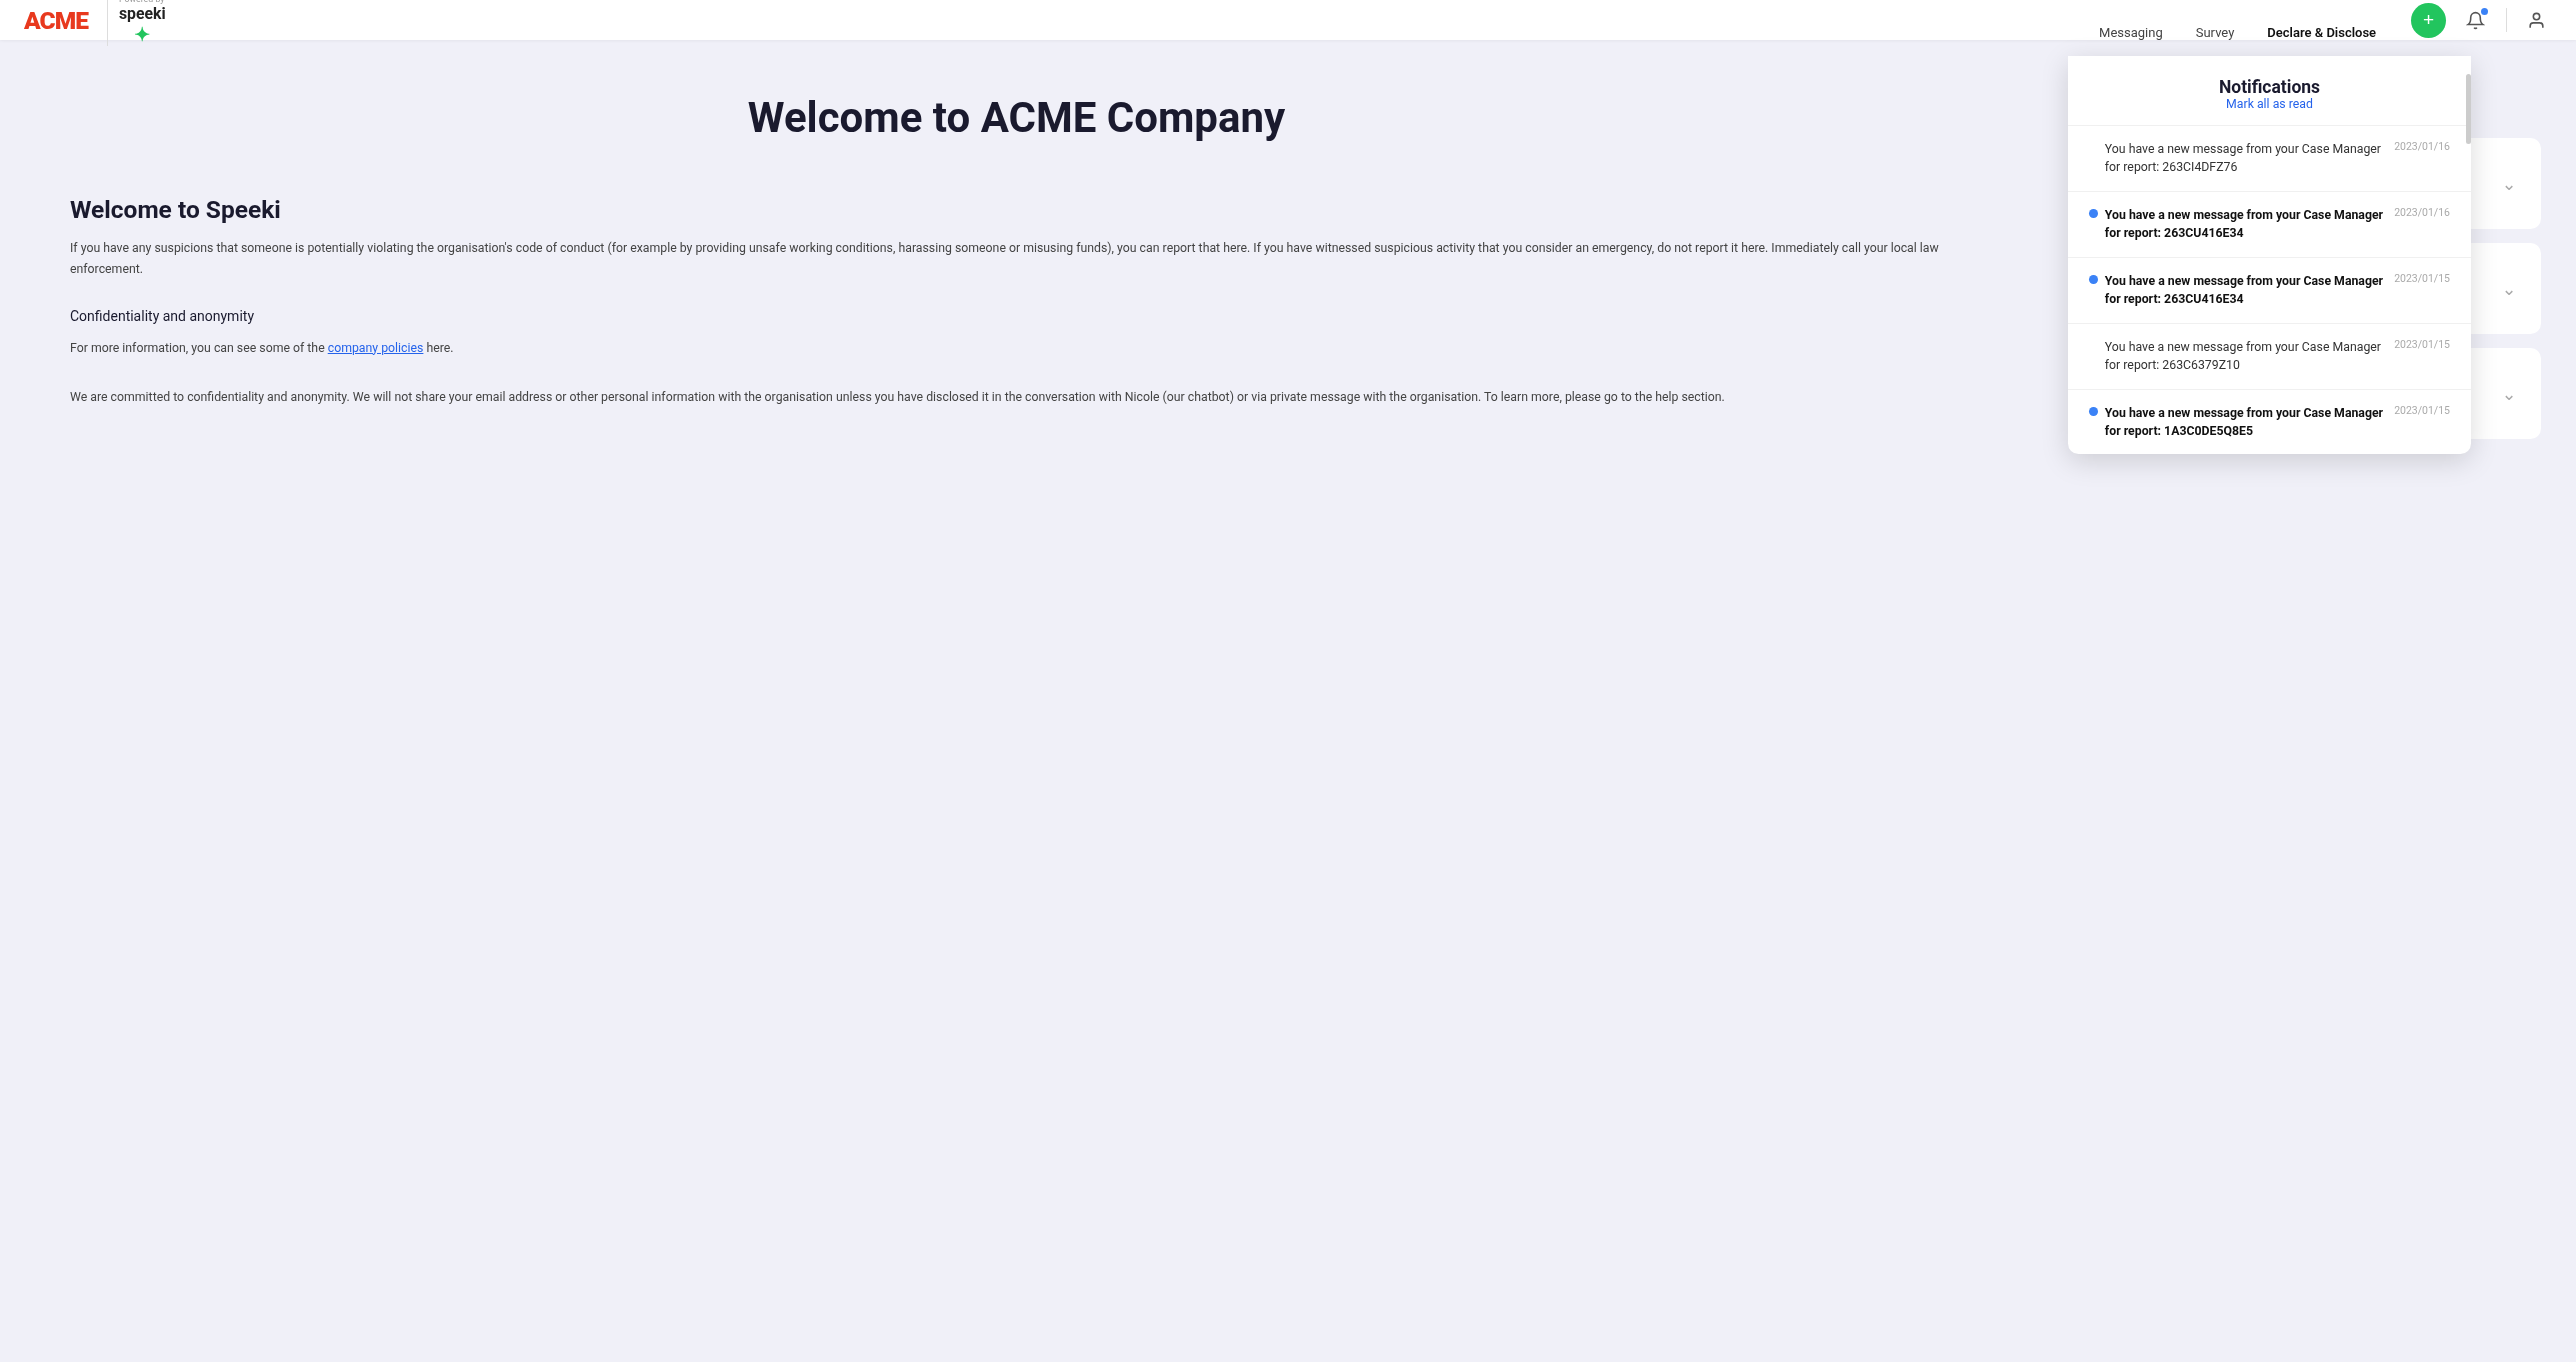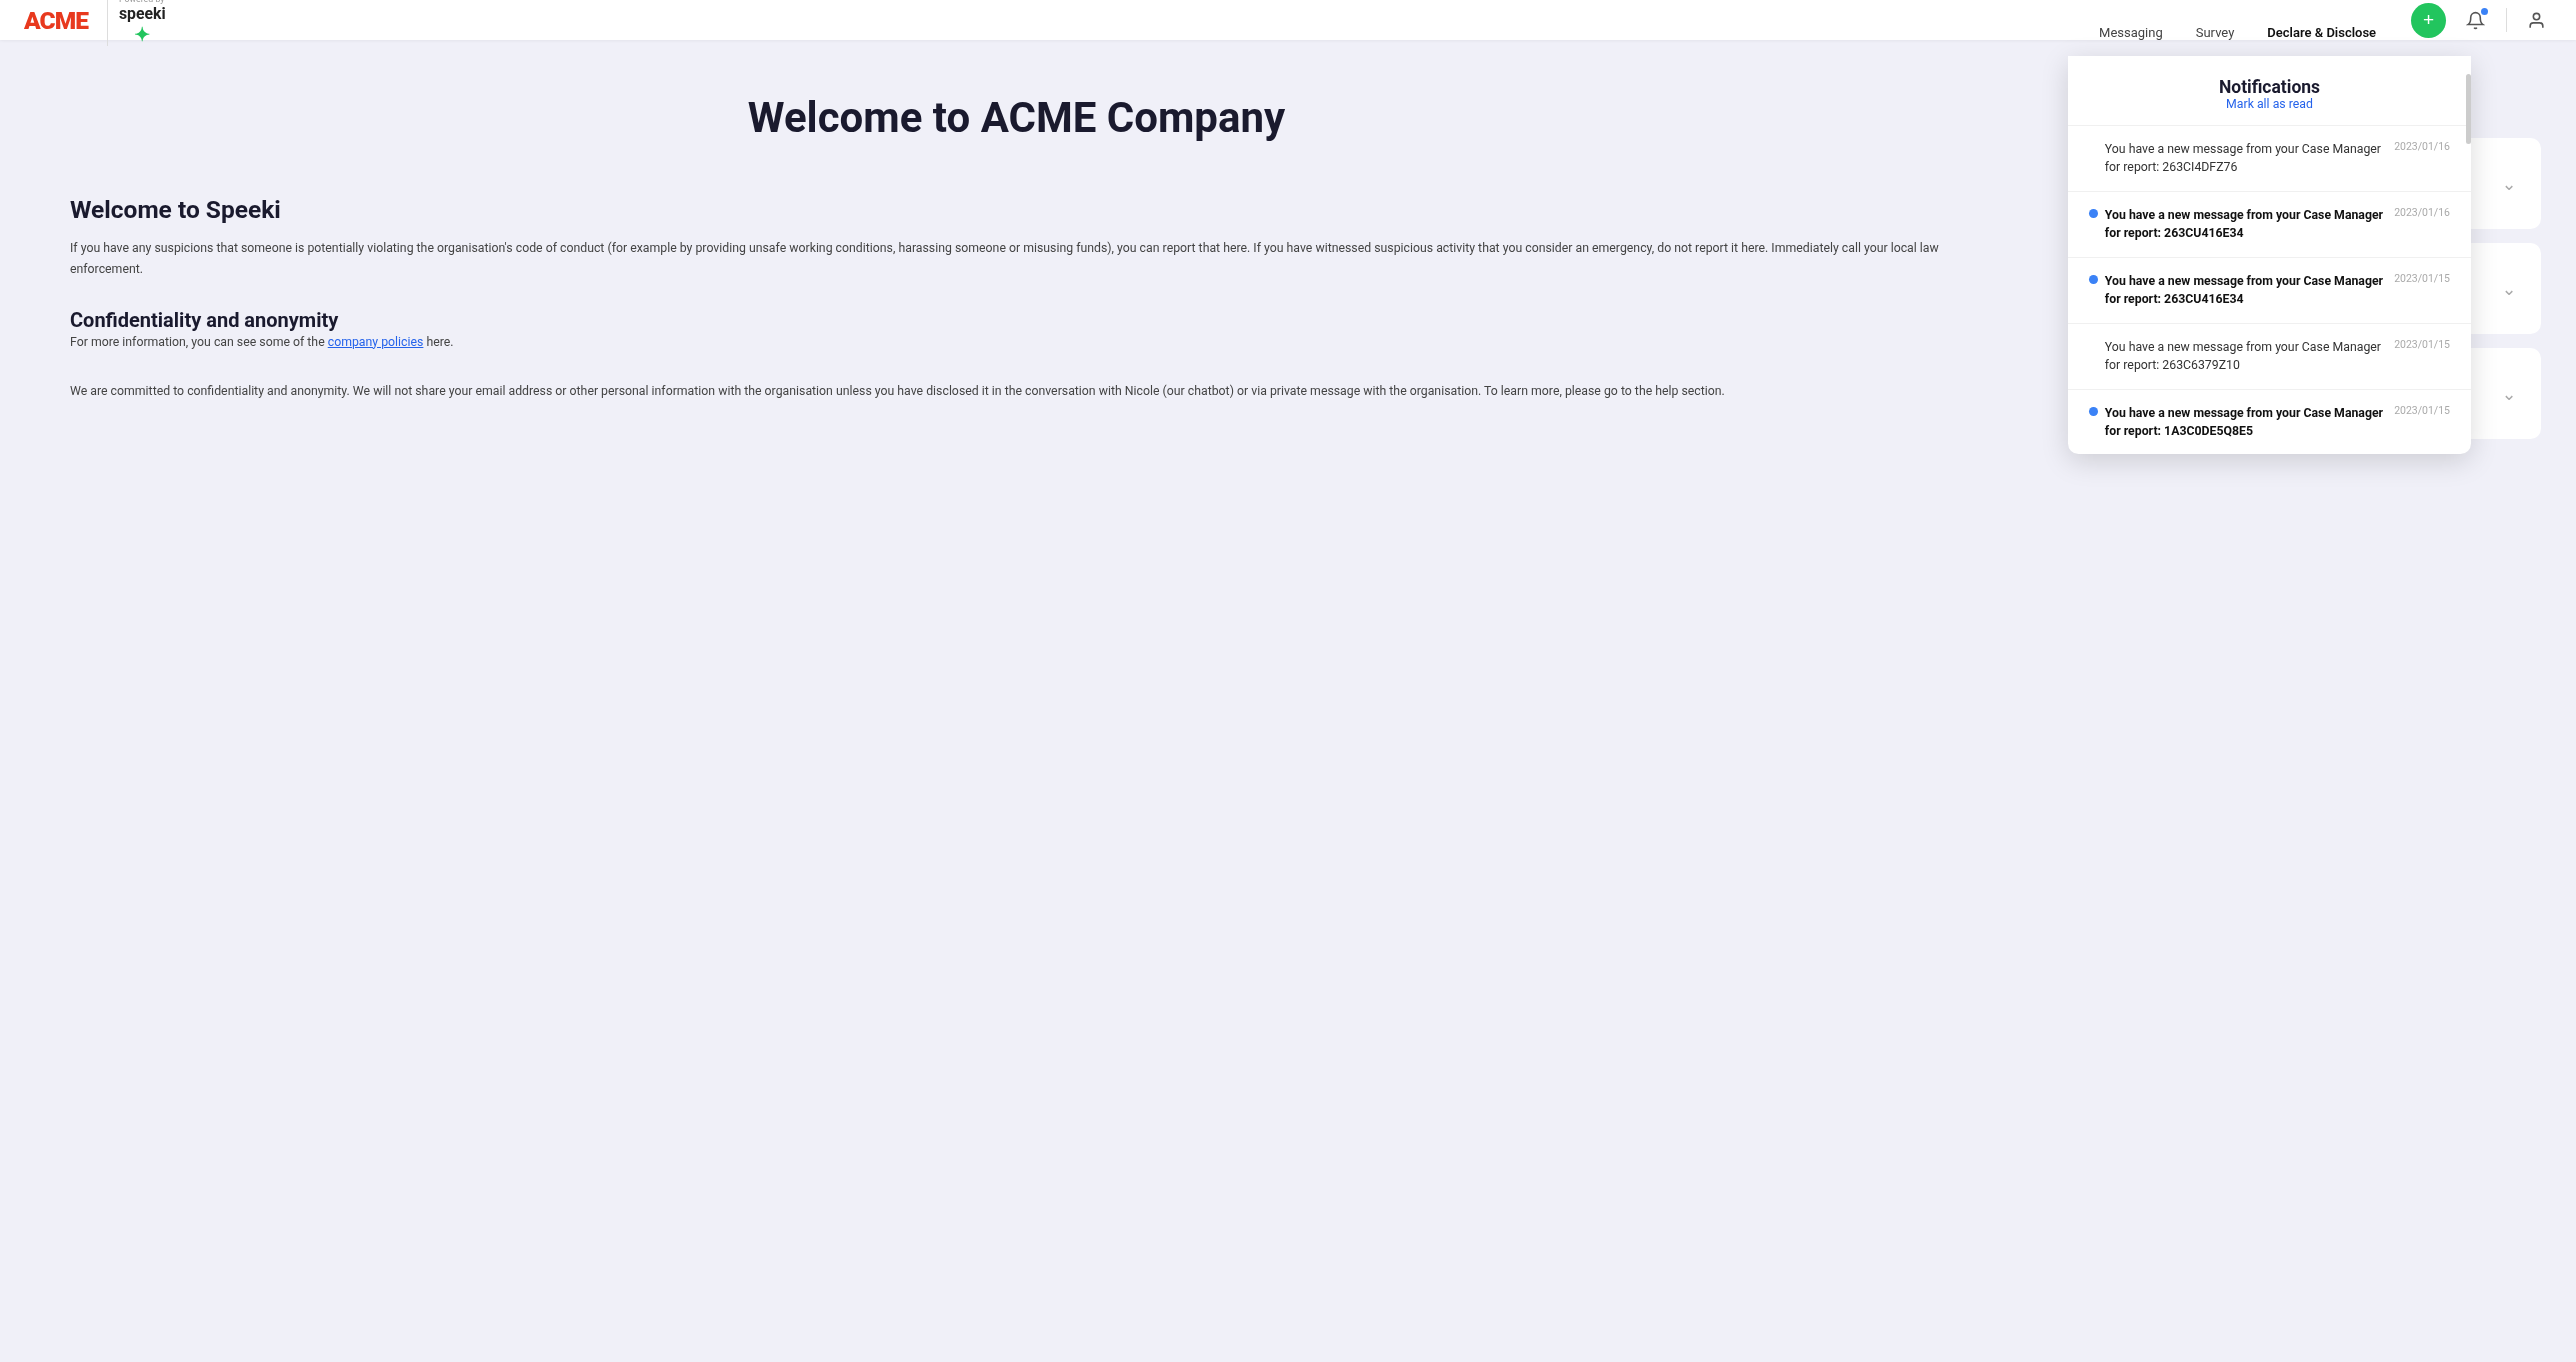--- a/index.html
+++ b/index.html
@@ -140,23 +140,24 @@
       color: #1a1a2e;
       margin-bottom: 14px;
     }
     .body-text {
       font-size: 12.3px;
       color: #444;
       line-height: 1.7;
       margin-bottom: 28px;
     }
     .section-heading {
-      font-size: 20px;
-      font-weight: 700;
-      color: #1a1a2e;
+      font-size: 14px;
+      font-weight: 400;
+      color: #1a1a2e;
+      margin-bottom: 14px;
     }
     .link-text {
       color: #2563eb;
       text-decoration: underline;
       cursor: pointer;
     }
     .right-panel {
       width: 543px;
       padding: 35px 35px;
       background: #f0f0f8;

